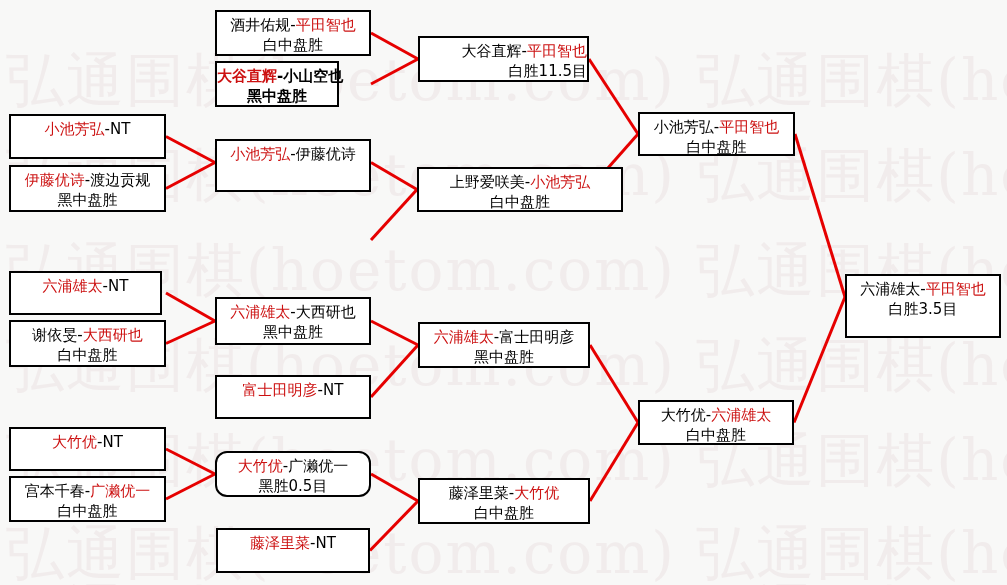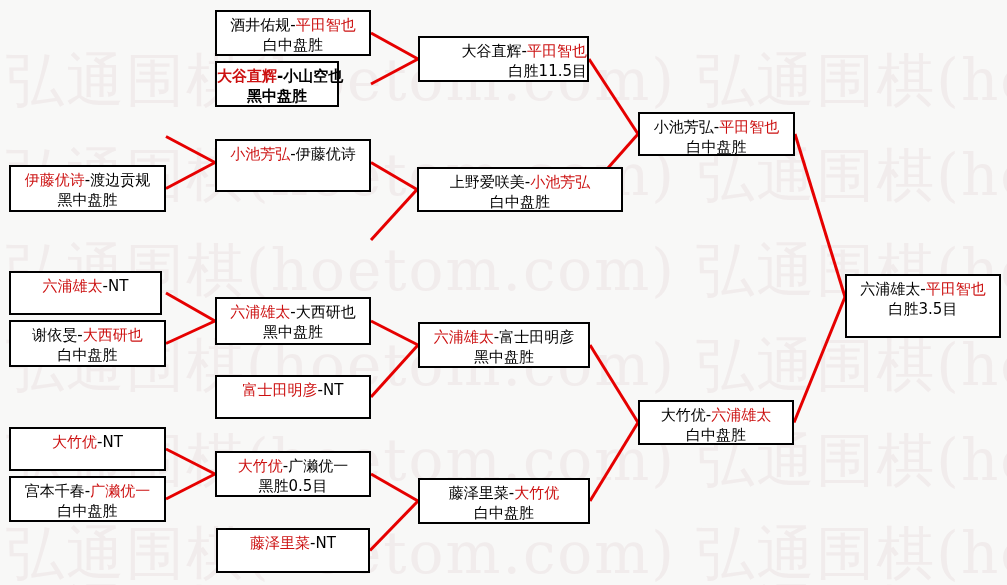--- a/index.html
+++ b/index.html
@@ -78,20 +78,24 @@
     </svg>
   <div class="match-layer">
       <div class="match-box" style="left: 215px; top: 10px; width: 156px; height: 46px;">
         <div class="players"><span>酒井佑规</span><span>-</span><span style="color: rgb(204, 17, 17);">平田智也</span></div>
         <div class="result">白中盘胜</div>
       </div>
       <div class="match-box" style="left: 215px; top: 61px; width: 124px; height: 46px; font-weight: bold;">
         <div class="players"><span style="color: rgb(204, 17, 17);">大谷直辉</span><span>-</span><span>小山空也</span></div>
         <div class="result">黑中盘胜</div>
       </div>
+      <div class="match-box" style="left: 9px; top: 114px; width: 157px; height: 45px;">
+        <div class="players"><span style="color: rgb(204, 17, 17);">小池芳弘</span><span>-</span><span>NT</span></div>
+        <div class="result"></div>
+      </div>
       <div class="match-box" style="left: 9px; top: 165px; width: 157px; height: 47px;">
         <div class="players"><span style="color: rgb(204, 17, 17);">伊藤优诗</span><span>-</span><span>渡边贡规</span></div>
         <div class="result">黑中盘胜</div>
       </div>
       <div class="match-box" style="left: 9px; top: 271px; width: 153px; height: 44px;">
         <div class="players"><span style="color: rgb(204, 17, 17);">六浦雄太</span><span>-</span><span>NT</span></div>
         <div class="result"></div>
       </div>
       <div class="match-box" style="left: 9px; top: 320px; width: 157px; height: 47px;">
         <div class="players"><span>谢依旻</span><span>-</span><span style="color: rgb(204, 17, 17);">大西研也</span></div>
@@ -121,21 +125,21 @@
         <div class="players"><span style="color: rgb(204, 17, 17);">小池芳弘</span><span>-</span><span>伊藤优诗</span></div>
       </div>
       <div class="match-box" style="left: 417px; top: 167px; width: 206px; height: 45px;">
         <div class="players"><span>上野爱咲美</span><span>-</span><span style="color: rgb(204, 17, 17);">小池芳弘</span></div>
         <div class="result">白中盘胜</div>
       </div>
       <div class="match-box" style="left: 215px; top: 297px; width: 156px; height: 48px;">
         <div class="players"><span style="color: rgb(204, 17, 17);">六浦雄太</span><span>-</span><span>大西研也</span></div>
         <div class="result">黑中盘胜</div>
       </div>
-      <div class="match-box" style="left: 215px; top: 451px; width: 156px; height: 46px;">
+      <div class="match-box" style="left: 215px; top: 451px; width: 156px; height: 46px; border-radius: 12px;">
         <div class="players"><span style="color: rgb(204, 17, 17);">大竹优</span><span>-</span><span>广濑优一</span></div>
         <div class="result">黑胜0.5目</div>
       </div>
       <div class="match-box" style="left: 638px; top: 112px; width: 157px; height: 44px;">
         <div class="players"><span>小池芳弘</span><span>-</span><span style="color: rgb(204, 17, 17);">平田智也</span></div>
         <div class="result">白中盘胜</div>
       </div>
       <div class="match-box" style="left: 418px; top: 322px; width: 172px; height: 46px;">
         <div class="players"><span style="color: rgb(204, 17, 17);">六浦雄太</span><span>-</span><span>富士田明彦</span></div>
         <div class="result">黑中盘胜</div>

